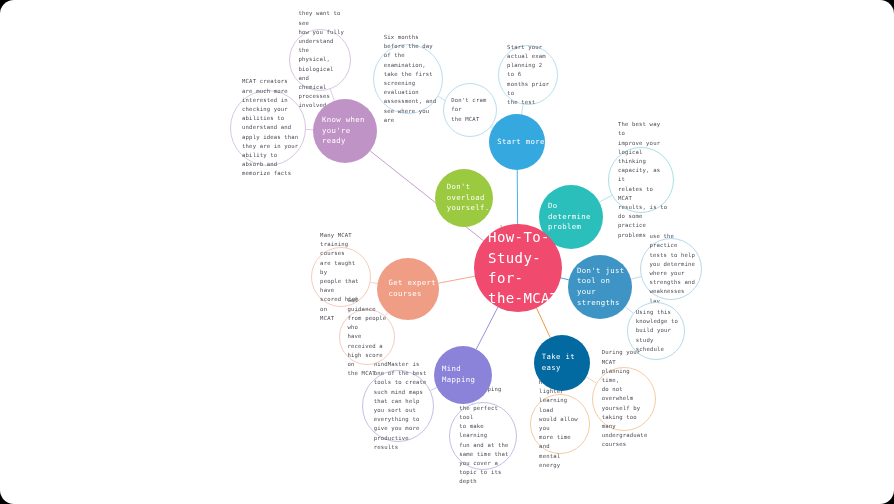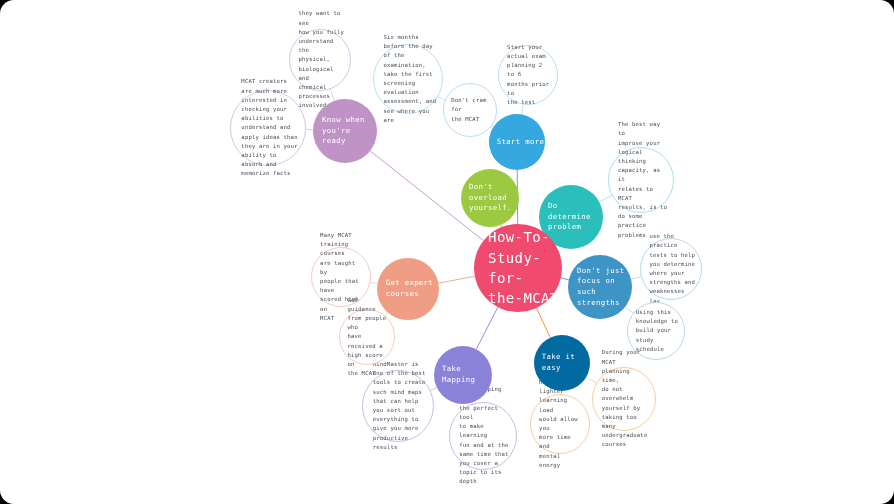--- a/index.html
+++ b/index.html
@@ -29,21 +29,21 @@
     width: 894px;
     height: 504px;
     pointer-events: none;
   }
   .node {
     position: absolute;
     border-radius: 50%;
     box-sizing: border-box;
     display: flex;
     align-items: center;
-    justify-content: flex-start;
+    justify-content: center;
   }
   .node .txt {
     display: block;
     white-space: pre-line;
     line-height: 1.45;
   }
   
   .filled {
     color: #ffffff;
   }
@@ -224,39 +224,39 @@
 high score on
 the MCAT</span>
         </div>
         <div class="node filled" style="left: 313px; top: 99px; width: 64px; height: 64px; background: rgb(192, 147, 198);">
           <span class="txt">Know when
 you're ready</span>
         </div>
         <div class="node filled" style="left: 489px; top: 114px; width: 56px; height: 56px; background: rgb(53, 168, 224);">
           <span class="txt">Start more</span>
         </div>
-        <div class="node filled" style="left: 461px; top: 169px; width: 58px; height: 58px; background: rgb(155, 201, 63);">
+        <div class="node filled" style="left: 435px; top: 169px; width: 58px; height: 58px; background: rgb(155, 201, 63);">
           <span class="txt">Don't
 overload
 yourself.</span>
         </div>
         <div class="node filled" style="left: 539px; top: 185px; width: 64px; height: 64px; background: rgb(43, 191, 187);">
           <span class="txt">Do determine
 problem</span>
         </div>
         <div class="node filled" style="left: 568px; top: 255px; width: 64px; height: 64px; background: rgb(62, 148, 196);">
           <span class="txt">Don't just
-focus on such
+tool on your
 strengths</span>
         </div>
         <div class="node filled" style="left: 534px; top: 335px; width: 56px; height: 56px; background: #0369a1;">
           <span class="txt">Take it easy</span>
         </div>
         <div class="node filled" style="left: 434px; top: 346px; width: 58px; height: 58px; background: rgb(139, 131, 217);">
-          <span class="txt">Take Mapping</span>
+          <span class="txt">Mind Mapping</span>
         </div>
         <div class="node filled" style="left: 377px; top: 258px; width: 62px; height: 62px; background: rgb(239, 158, 133);">
           <span class="txt">Get expert
 courses</span>
         </div>
         <div class="node filled center" style="left: 474px; top: 224px; width: 88px; height: 88px; background: rgb(240, 74, 110);">
           <span class="txt">How-To-
 Study-for-
 the-MCAT</span>
         </div>

